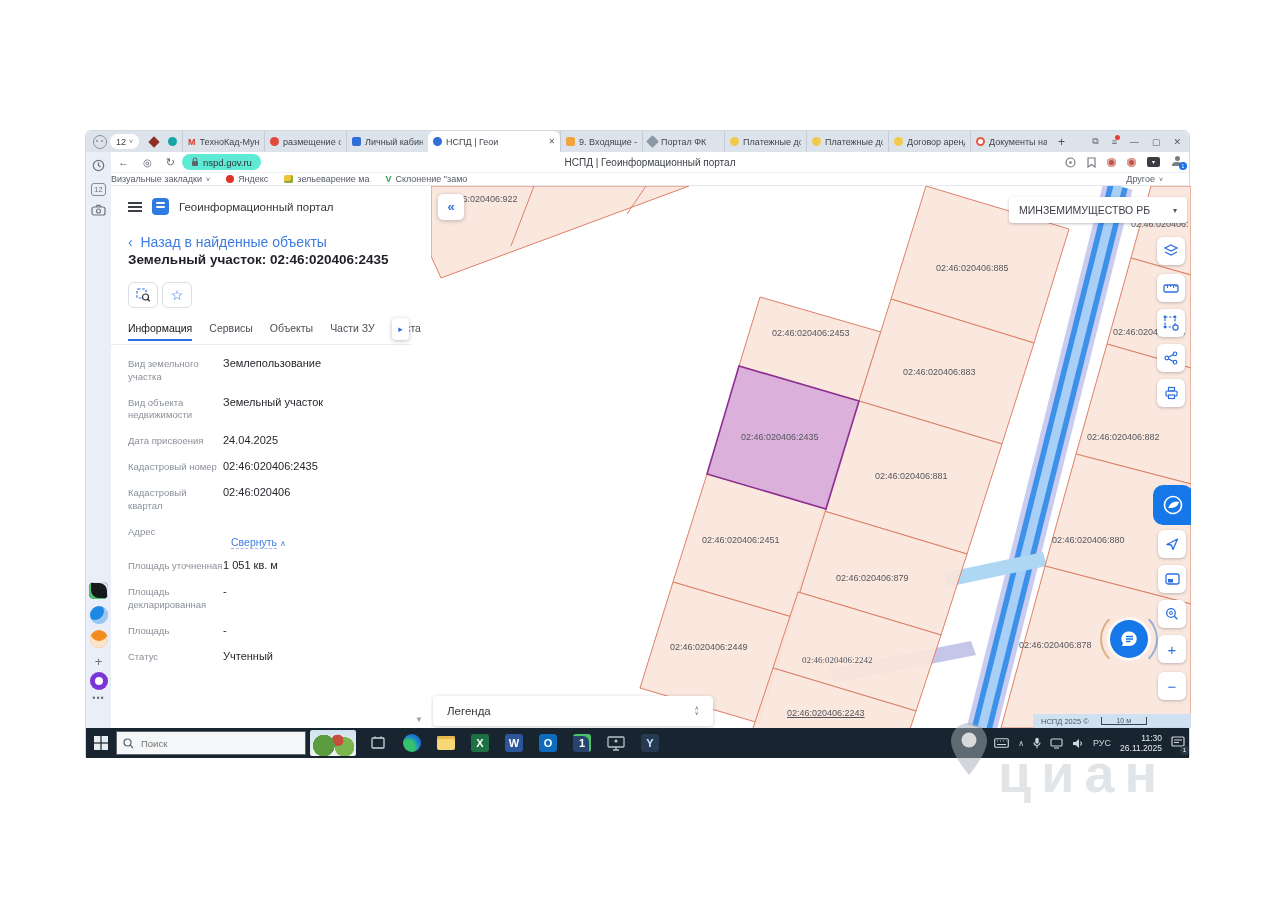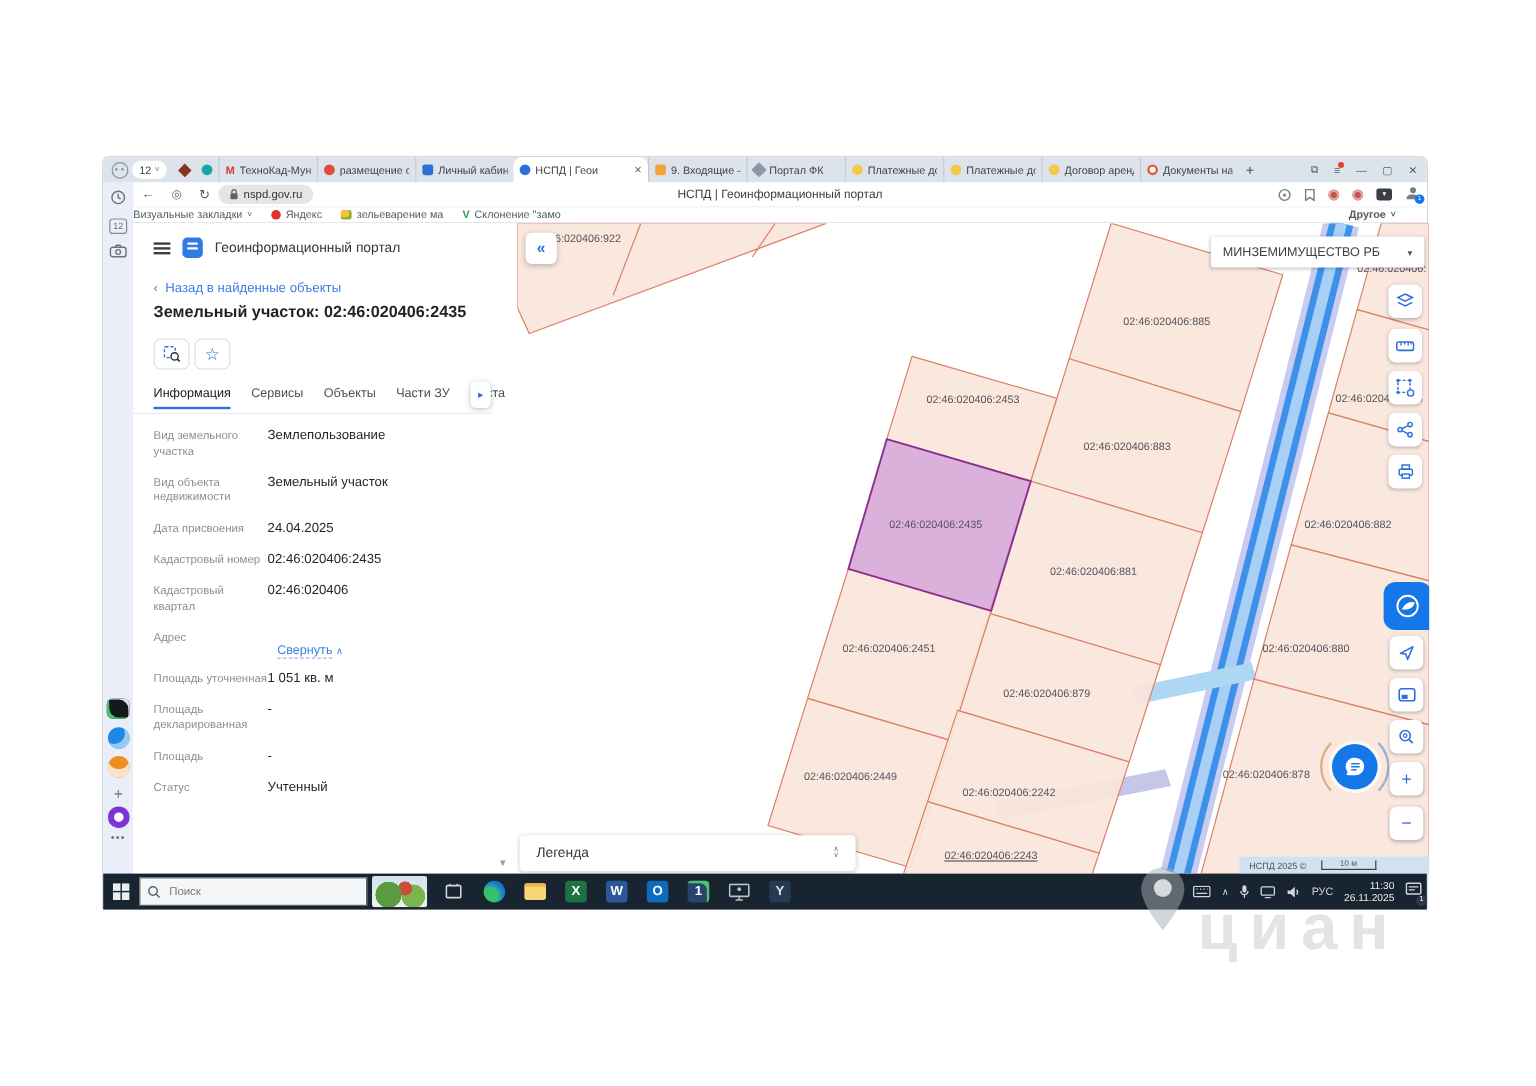--- a/index.html
+++ b/index.html
@@ -11,69 +11,69 @@
 
   
   .tabbar{position:absolute;left:0;top:0;width:1103px;height:21px;background:#dde3eb;border-radius:6px 6px 0 0;display:flex;align-items:center;padding-left:4px;}
   .bsmiley{width:14px;height:14px;border-radius:50%;border:1.5px solid #8a9099;margin:0 3px;position:relative;}
   .bsmiley:before{content:"";position:absolute;left:2px;top:4px;width:2px;height:2px;background:#8a9099;border-radius:50%;box-shadow:5px 0 0 #8a9099;}
   .tabpill{height:15px;background:#fff;border-radius:8px;font-size:9px;color:#3c4048;display:flex;align-items:center;padding:0 6px;gap:3px;margin-right:6px;}
   .pfav1{width:8px;height:8px;background:#8d3026;transform:rotate(45deg);margin:0 5px;}
   .pfav2{width:9px;height:9px;background:#18a5a5;border-radius:50%;margin:0 5px;}
   .btab{height:21px;display:flex;align-items:center;width:82px;padding:0 5px;gap:4px;border-left:1px solid #c6ccd6;overflow:hidden;}
   .btab .tlabel{font-size:9px;color:#41454c;white-space:nowrap;overflow:hidden;flex:1;}
-  .btab.active{background:#fff;border-radius:7px 7px 0 0;width:112px;border-left:none;}
+  .btab.active{background:#fff;border-radius:7px 7px 0 0;width:132px;border-left:none;}
   .fav{width:9px;height:9px;border-radius:50%;flex:none;}
   .favM{color:#d93b2c;font-size:9px;font-weight:bold;flex:none;}
   .fsq{border-radius:2px;}
   .fdia{transform:rotate(45deg);border-radius:1px;}
   .fring{background:#fff !important;border:2.5px solid #e4593f;}
   .tclose{font-size:8px;color:#5d636b;flex:none;}
   .newtab{font-size:12px;color:#4a4f57;margin-left:6px;}
   .winctl{position:absolute;right:8px;top:0;height:21px;display:flex;align-items:center;gap:13px;}
   .winctl span{font-size:9px;color:#555b63;}
   .reddot{position:relative;}
   .reddot:after{content:"";position:absolute;right:-3px;top:-2px;width:5px;height:5px;border-radius:50%;background:#e33f35;}
 
   
   .addrbar{position:absolute;left:25px;top:21px;width:1078px;height:21px;background:#fff;display:flex;align-items:center;border-bottom:1px solid #eef0f3;}
   .aico{font-size:11px;color:#5c626b;margin:0 7px;}
-  .urlpill{height:16px;background:#e5e5e5;border-radius:9px;display:flex;align-items:center;gap:4px;padding:0 9px;font-size:9.5px;color:#2f3338;}
+  .urlpill{height:16px;background:#5eead4;border-radius:9px;display:flex;align-items:center;gap:4px;padding:0 9px;font-size:9.5px;color:#2f3338;}
   .ptitle{position:absolute;left:0;right:0;text-align:center;font-size:10px;color:#3c4046;pointer-events:none;}
   .aright{position:absolute;right:6px;display:flex;align-items:center;gap:11px;}
   .flower{width:9px;height:9px;border-radius:50%;background:#c4524e;box-shadow:inset 0 0 0 2px #e0a49d;}
   .dtray{width:13px;height:10px;background:#3a3e44;border-radius:2px;color:#fff;font-size:6px;line-height:10px;text-align:center;}
   .persw{position:relative;width:12px;height:12px;}
   .persw .hd{width:5px;height:5px;border-radius:50%;background:#787e86;margin:0 auto;}
   .persw .bd{width:10px;height:4px;border-radius:4px 4px 0 0;background:#787e86;margin:1px auto 0;}
   .persw .bdg{position:absolute;right:-4px;bottom:-2px;width:8px;height:8px;border-radius:50%;background:#1a73e8;color:#fff;font-size:5px;line-height:8px;text-align:center;}
 
   
   .bmbar{position:absolute;left:25px;top:42px;width:1078px;height:13px;background:#fff;display:flex;align-items:center;font-size:9px;color:#565c64;border-bottom:1px solid #e4e8ed;}
   .bmbar .it{display:flex;align-items:center;gap:4px;margin-right:16px;white-space:nowrap;}
   .bmred{width:8px;height:8px;border-radius:50%;background:#e03226;}
   .bmyel{width:9px;height:8px;border-radius:2px;background:#f0c43a;box-shadow:inset -2px -2px 0 #87b03a;}
   .bmV{color:#2e9e5b;font-weight:bold;font-size:9px;}
-  .bmother{position:absolute;right:10px;font-weight:bold;}
+  .bmother{position:absolute;right:10px;}
 
   
   .lstrip{position:absolute;left:0;top:21px;width:25px;height:596px;background:#e9eef8;border-radius:0 0 0 0;}
   .sico{position:absolute;left:0;width:25px;text-align:center;color:#6d737c;}
   .box12{display:inline-block;border:1px solid #868c95;border-radius:3px;font-size:7.5px;padding:1px 2px;color:#6d737c;}
   .dotc{display:inline-block;width:18px;height:18px;border-radius:50%;}
 
   
   .panel{position:absolute;left:25px;top:55px;width:320px;height:542px;background:#fff;}
   .phead{position:absolute;left:17px;top:12px;display:flex;align-items:center;gap:10px;}
   .burger{width:14px;height:10px;border-top:2px solid #3c4046;border-bottom:2px solid #3c4046;position:relative;}
   .burger:after{content:"";position:absolute;left:0;top:2.5px;width:14px;height:2px;background:#3c4046;}
   .glogo{width:17px;height:17px;background:#2f7be2;border-radius:4px;position:relative;}
   .glogo:before{content:"";position:absolute;left:4px;top:4px;width:9px;height:2px;background:#fff;border-radius:1px;box-shadow:0 4px 0 #fff;}
   .ptext{font-size:11.5px;color:#33373d;text-align:right;}
-  .pback{position:absolute;left:17px;top:48px;font-size:11px;color:#3f7ce2;}
+  .pback{position:absolute;left:17px;top:48px;font-size:14px;color:#3f7ce2;}
   .ptitle2{position:absolute;left:17px;top:66px;font-size:13.5px;font-weight:600;color:#1f2126;}
   .pbtn{position:absolute;top:96px;width:30px;height:26px;border:1px solid #d9dee6;border-radius:6px;background:#fff;display:flex;align-items:center;justify-content:center;}
   .ptabs{position:absolute;left:17px;top:136px;display:flex;gap:17px;font-size:10.5px;color:#4a4f57;}
   .ptab.active{color:#16181c;border-bottom:2px solid #2e6fe0;padding-bottom:5px;}
   .ptabdiv{position:absolute;left:0;top:158px;width:300px;height:1px;background:#e7eaee;}
   .tabarrow{position:absolute;right:22px;top:132px;width:17px;height:22px;background:#fff;border-radius:4px;box-shadow:0 1px 4px rgba(60,70,90,.35);color:#2e6fe0;font-size:9px;text-align:center;line-height:22px;}
   .fields{position:absolute;left:17px;top:170px;width:290px;}
   .frow{display:flex;margin-bottom:11px;}
   .flabel{width:95px;flex:none;font-size:9.5px;color:#8a9099;line-height:1.35;padding-top:2px;}
   .fvalue{font-size:11px;color:#25272c;line-height:1.3;}
@@ -376,21 +376,21 @@
       <span class="plabel" style="left:341px;top:142px;">02:46:020406:2453</span>
       <span class="plabel" style="left:472px;top:181px;">02:46:020406:883</span>
       <span class="plabel" style="left:310px;top:246px;">02:46:020406:2435</span>
       <span class="plabel" style="left:444px;top:285px;">02:46:020406:881</span>
       <span class="plabel" style="left:682px;top:141px;z-index:3;">02:46:020406:884</span>
       <span class="plabel" style="left:656px;top:246px;">02:46:020406:882</span>
       <span class="plabel" style="left:271px;top:349px;">02:46:020406:2451</span>
       <span class="plabel" style="left:405px;top:387px;">02:46:020406:879</span>
       <span class="plabel" style="left:621px;top:349px;">02:46:020406:880</span>
       <span class="plabel" style="left:239px;top:456px;">02:46:020406:2449</span>
-      <span class="plabel" style="left:371px;top:469px;">02:46:020406:2242</span>
+      <span class="plabel" style="left:371px;top:469px;font-family:Liberation Serif, serif;">02:46:020406:2242</span>
       <span class="plabel" style="left:588px;top:454px;">02:46:020406:878</span>
       <span class="plabel" style="left:356px;top:522px;text-decoration:underline;">02:46:020406:2243</span>
       <span class="plabel" style="left:700px;top:33px;">02:46:020406:</span>
 
       <div class="collbtn">«</div>
       <div class="layersel">
           <span>МИНЗЕМИМУЩЕСТВО РБ</span>
           <span style="font-size:8px;color:#555;">▾</span>
         </div>
 

